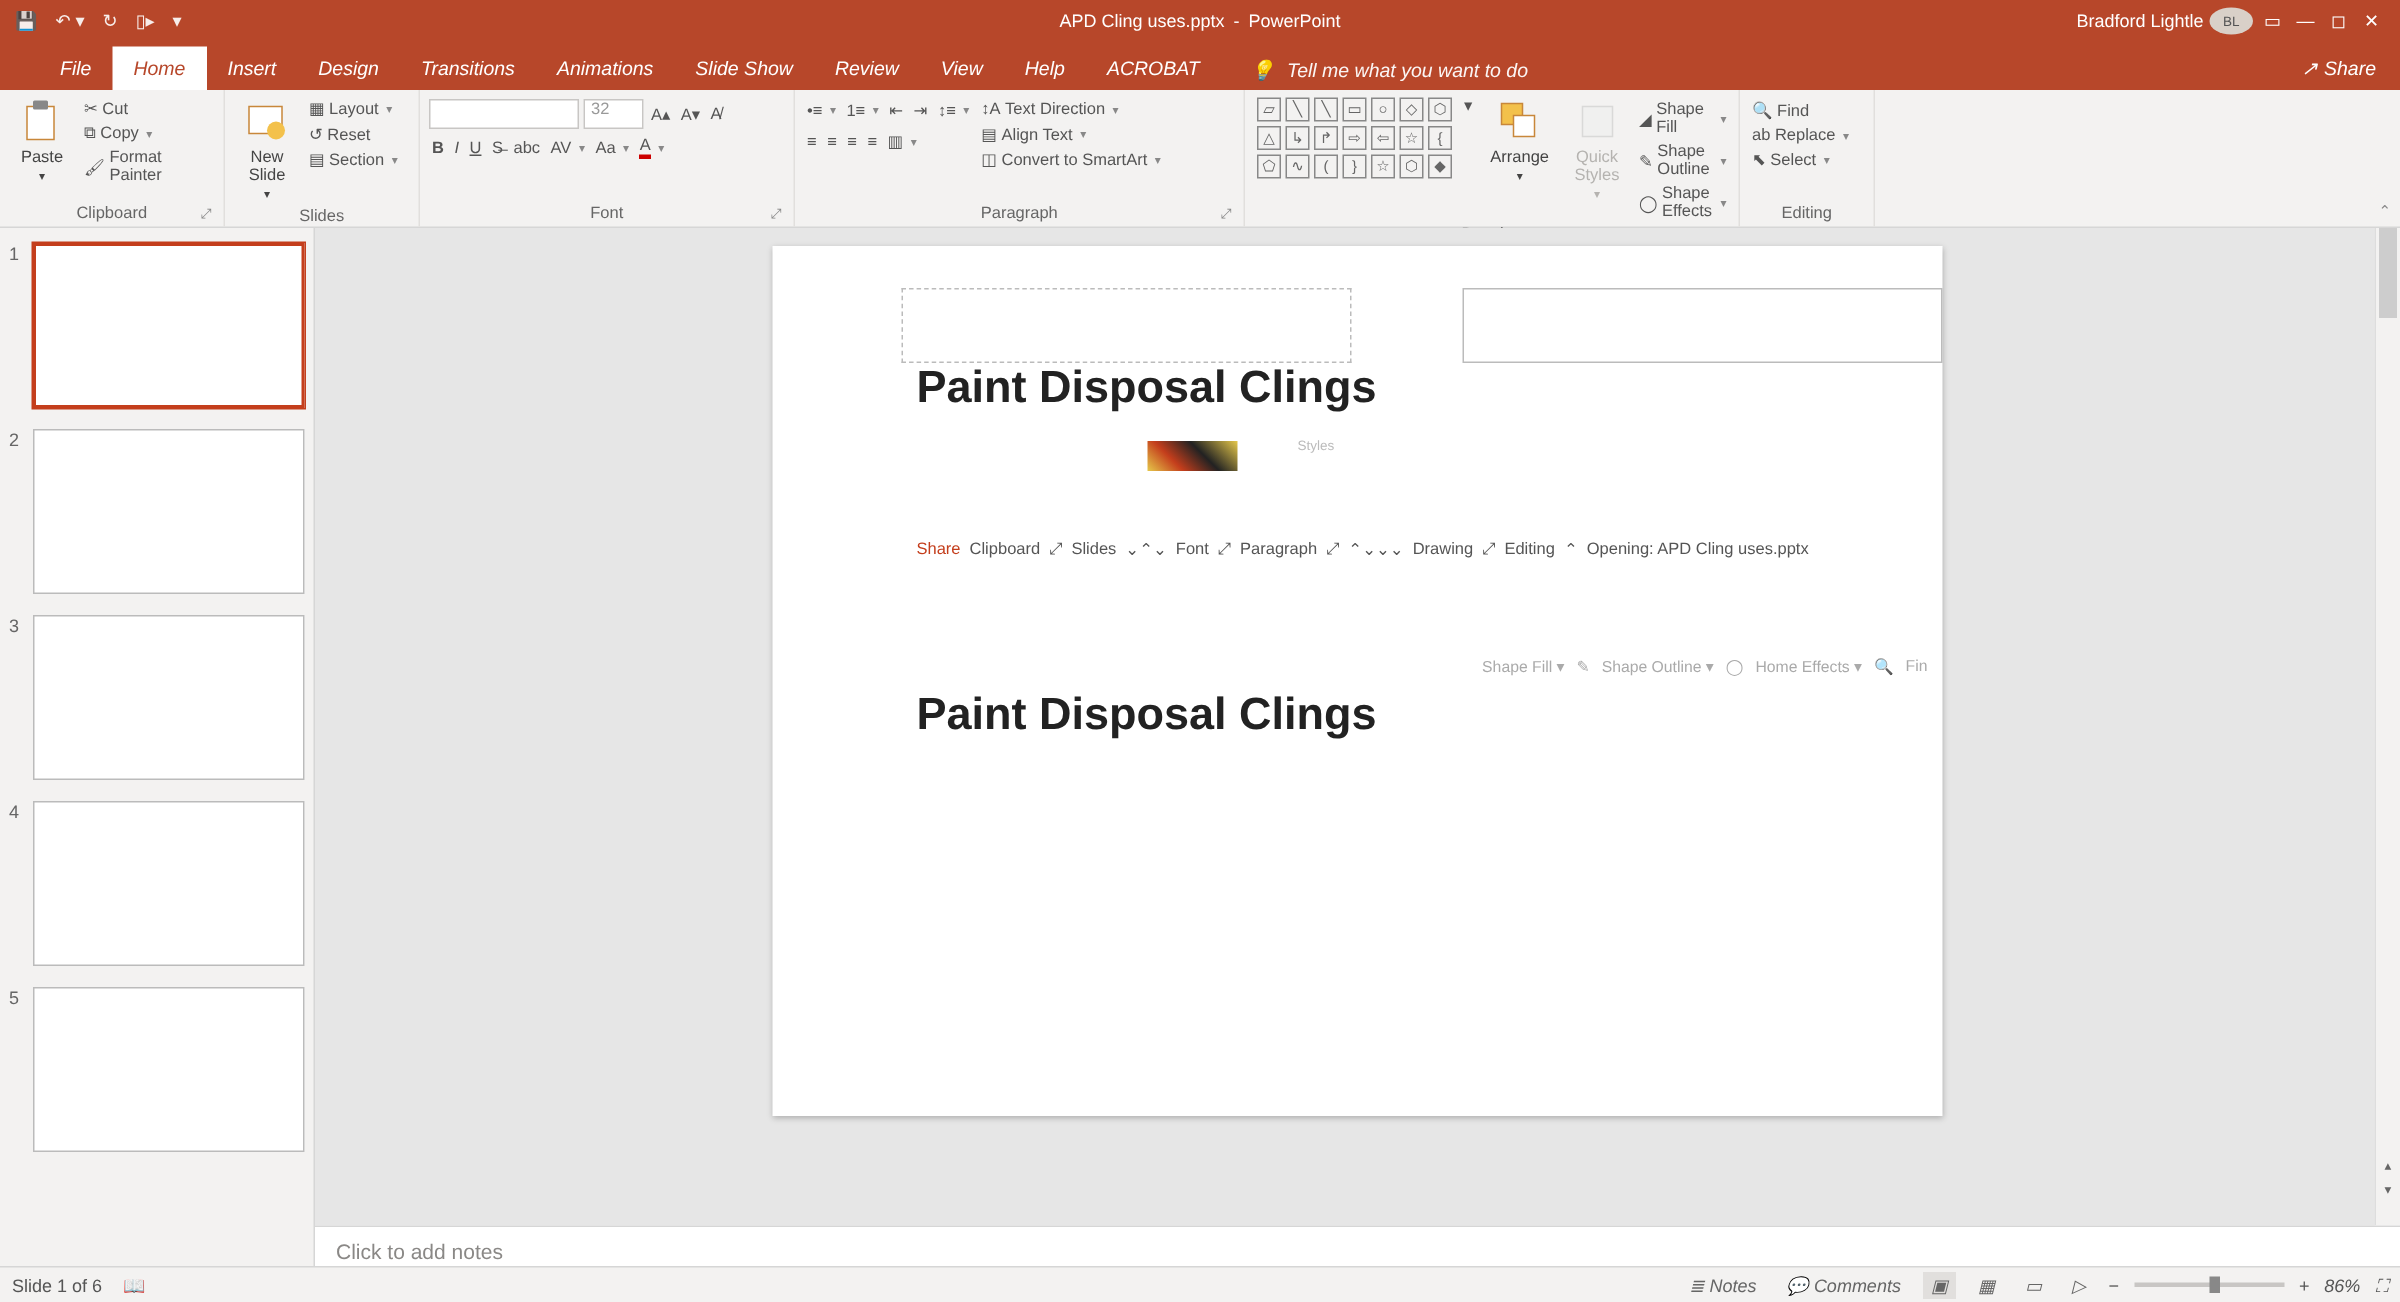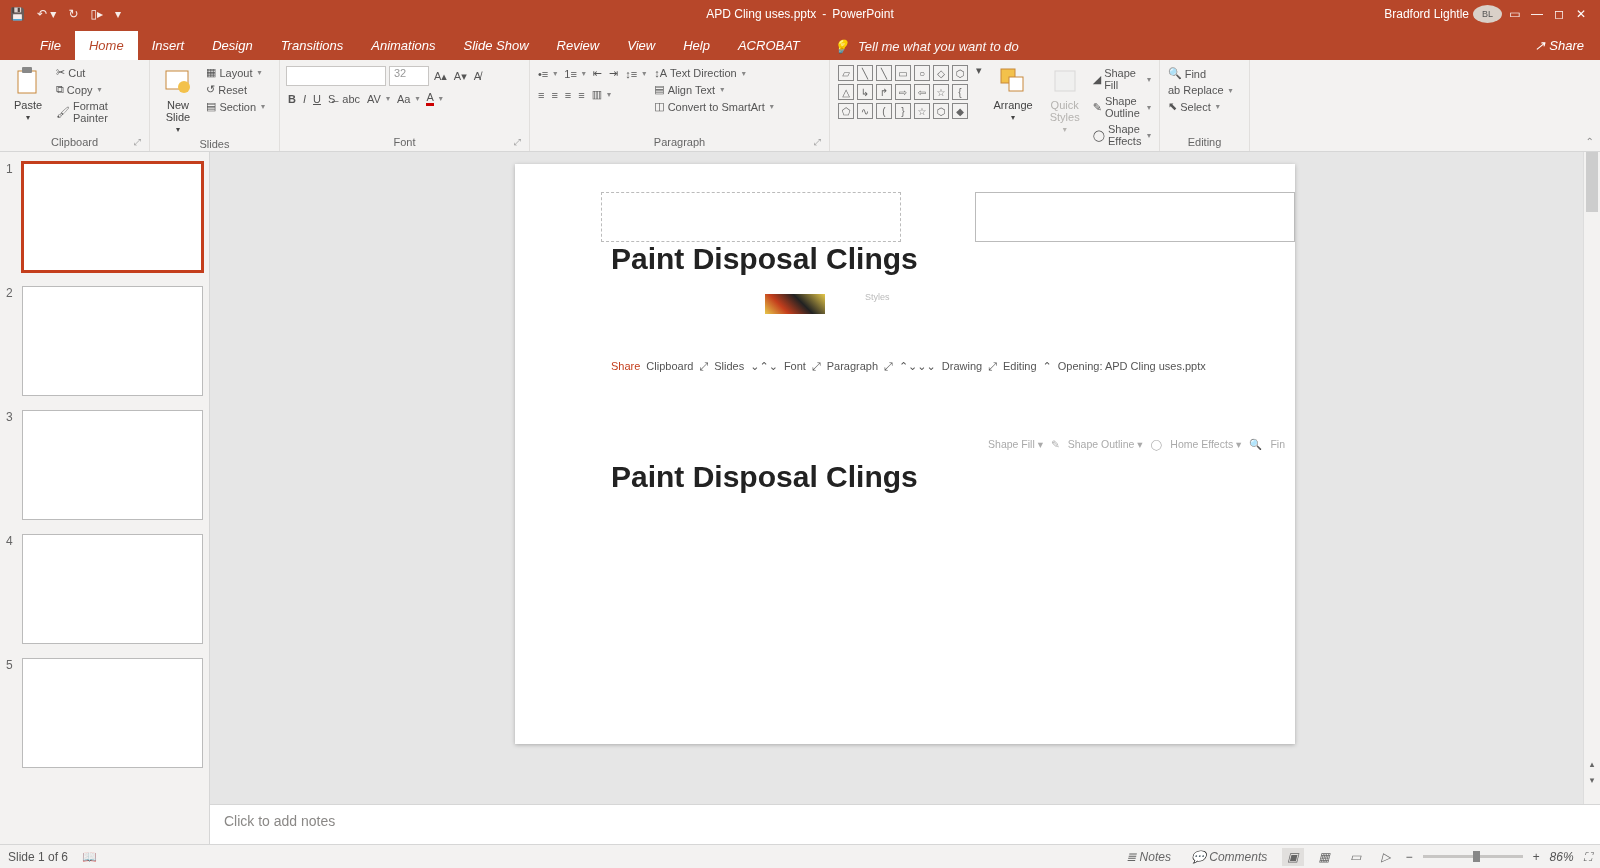--- a/index.html
+++ b/index.html
@@ -58,21 +58,21 @@
 .placeholder-top { position: absolute; top: 28px; left: 86px; width: 300px; height: 50px; border: 1px dashed #bbb; }
 .placeholder-top2 { position: absolute; top: 28px; right: 0; width: 320px; height: 50px; border: 1px solid #bbb; }
 .slide-title1 { position: absolute; top: 78px; left: 96px; font-size: 30px; font-weight: 700; color: #222; }
 .mini-img { position: absolute; top: 130px; left: 250px; width: 60px; height: 20px; background: linear-gradient(45deg,#e6c84a,#c43e1c,#222 60%,#e6c84a); }
 .mini-text { position: absolute; top: 128px; left: 350px; font-size: 9px; color: #bbb; }
 .line2 { position: absolute; top: 196px; left: 96px; right: 10px; font-size: 11px; color: #555; display: flex; gap: 6px; flex-wrap: wrap; }
 .line2 .orange { color: #c43e1c; }
 .line3 { position: absolute; top: 274px; right: 10px; font-size: 10.5px; color: #aaa; display: flex; gap: 8px; }
 .slide-title2 { position: absolute; top: 296px; left: 96px; font-size: 30px; font-weight: 700; color: #222; }
 
-.notes-pane { height: 40px; border-top: 1px solid #d6d6d6; background: #fff; padding: 8px 14px; color: #8a8886; font-size: 14px; }
+.notes-pane { height: 27px; border-top: 1px solid #d6d6d6; background: #fff; padding: 8px 14px; color: #8a8886; font-size: 14px; }
 
 
 .status-bar { position: absolute; bottom: 0; left: 0; right: 0; height: 24px; background: #f3f2f1; border-top: 1px solid #d6d6d6; display: flex; align-items: center; font-size: 12px; color: #555; padding: 0 8px; gap: 14px; }
 .status-right { margin-left: auto; display: flex; align-items: center; gap: 10px; font-style: italic; }
 .view-btn { padding: 2px 5px; cursor: pointer; color: #666; }
 .view-btn.active { background: #e1dfdd; }
 .zoom-slider { width: 100px; height: 3px; background: #c8c6c4; position: relative; }
 .zoom-slider .handle { position: absolute; top: -4px; left: 50%; width: 7px; height: 11px; background: #888; }
 
 

